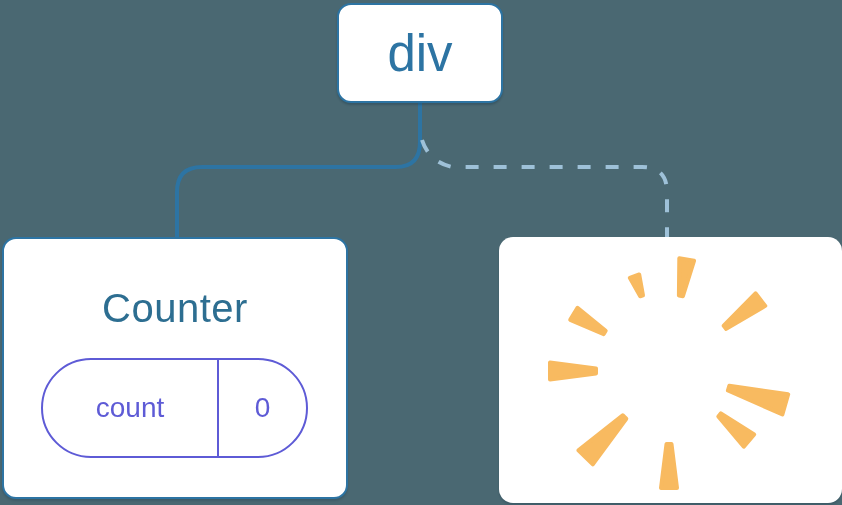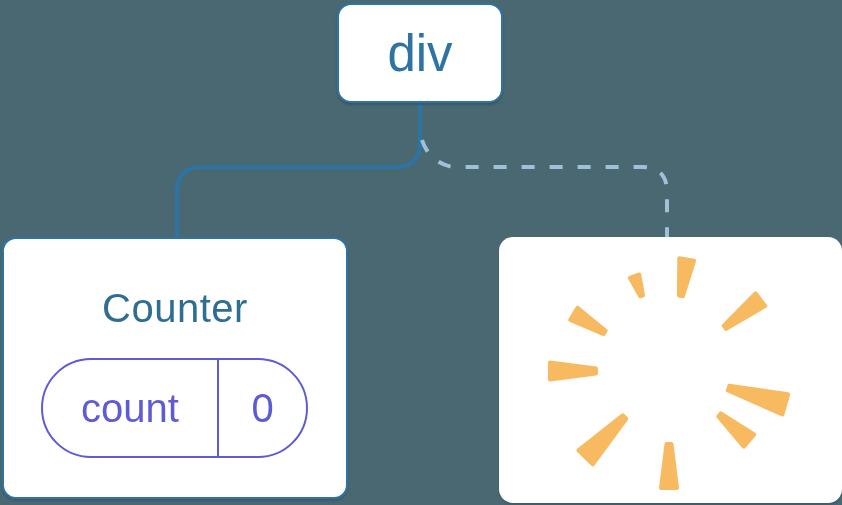--- a/index.html
+++ b/index.html
@@ -45,21 +45,21 @@
   .card-title{
     position:absolute;top:49px;left:0;width:100%;
     text-align:center;font-size:40px;line-height:40px;
     color:var(--title-blue);letter-spacing:.5px;
   }
   .state-pill{
     position:absolute;left:37px;top:119px;width:267px;height:100px;
     border:2px solid var(--state-purple);
     border-radius:52px;
     display:flex;align-items:stretch;
-    color:var(--state-purple);font-size:40px;
+    color:var(--state-purple);font-size:28px;
   }
   .state-pill .pill-name{
     width:174px;display:flex;align-items:center;justify-content:center;
   }
   .state-pill .pill-value{
     flex:1;border-left:2px solid var(--state-purple);
     display:flex;align-items:center;justify-content:center;
   }
 
   .card-removed{left:499px;top:237px;width:343px;height:266px}

